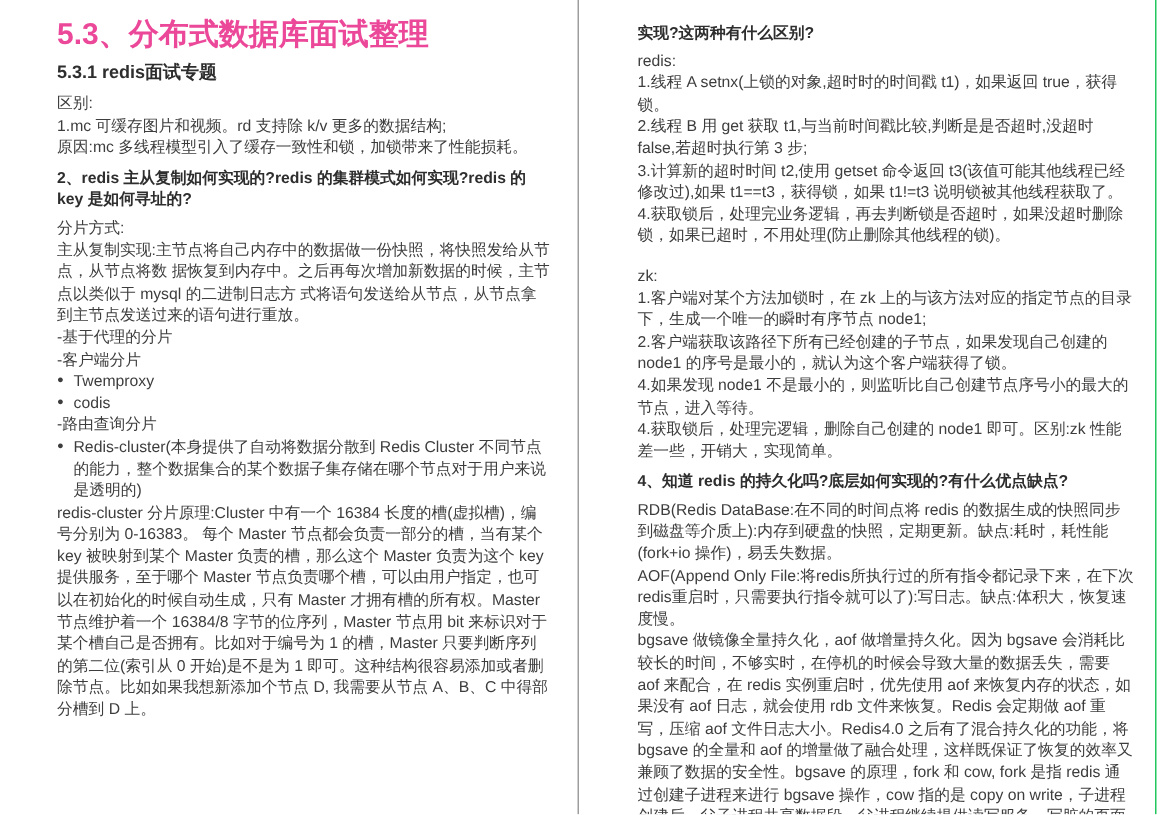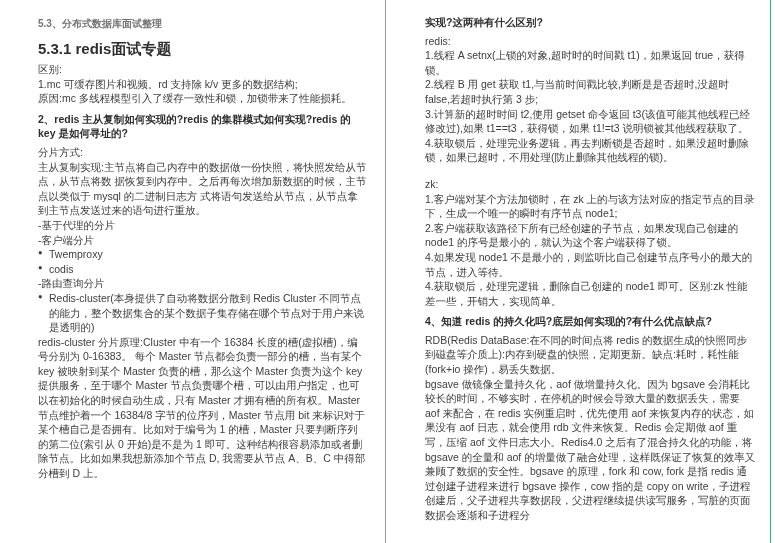--- a/index.html
+++ b/index.html
@@ -9,22 +9,22 @@
     -webkit-font-smoothing:antialiased;
   }
   .spread{display:flex;width:775px;height:543px;background:#ffffff;overflow:hidden;}
   .page{
     box-sizing:border-box;height:100%;overflow:hidden;
     font-size:10.5px;line-height:14.6px;color:#3d3d3d;
     text-align:left;word-break:break-word;
   }
   .page-left{width:386px;border-right:1px solid #9e9e9e;padding:14px 17px 0 38px;}
   .page-right{width:385px;border-right:1px solid #22c55e;padding:15px 14px 0 39px;}
-  h1{font-size:10px;line-height:19px;font-weight:bold;color:#737373;margin:0 0 8px 0;}
-  h2{font-size:15px;line-height:15px;font-weight:bold;color:#2e2e2e;margin:0 0 6px 0;}
+  h1{font-size:20px;line-height:19px;font-weight:bold;color:#ec4899;margin:0 0 8px 0;}
+  h2{font-size:12px;line-height:15px;font-weight:bold;color:#2e2e2e;margin:0 0 6px 0;}
   .q{font-weight:bold;color:#2e2e2e;margin:6px 0 4px 0;}
   .q-first{margin-top:0;}
   p{margin:0;}
   .gap-before{margin-top:12px;}
   .li{position:relative;padding-left:11px;}
   .li .bullet{
     position:absolute;left:0;top:-1px;font-size:7.5px;color:#3d3d3d;
   }
 </style>
 </head>
@@ -58,16 +58,17 @@
     <p>2.线程 B 用 get 获取 t1,与当前时间戳比较,判断是是否超时,没超时 false,若超时执行第 3 步;</p>
     <p>3.计算新的超时时间 t2,使用 getset 命令返回 t3(该值可能其他线程已经修改过),如果 t1==t3，获得锁，如果 t1!=t3 说明锁被其他线程获取了。</p>
     <p>4.获取锁后，处理完业务逻辑，再去判断锁是否超时，如果没超时删除锁，如果已超时，不用处理(防止删除其他线程的锁)。</p>
     <p class="gap-before">zk:</p>
     <p>1.客户端对某个方法加锁时，在 zk 上的与该方法对应的指定节点的目录下，生成一个唯一的瞬时有序节点 node1;</p>
     <p>2.客户端获取该路径下所有已经创建的子节点，如果发现自己创建的 node1 的序号是最小的，就认为这个客户端获得了锁。</p>
     <p>4.如果发现 node1 不是最小的，则监听比自己创建节点序号小的最大的节点，进入等待。</p>
     <p>4.获取锁后，处理完逻辑，删除自己创建的 node1 即可。区别:zk 性能差一些，开销大，实现简单。</p>
     <p class="q">4、知道 redis 的持久化吗?底层如何实现的?有什么优点缺点?</p>
     <p>RDB(Redis DataBase:在不同的时间点将 redis 的数据生成的快照同步到磁盘等介质上):内存到硬盘的快照，定期更新。缺点:耗时，耗性能(fork+io 操作)，易丢失数据。</p>
+    <p>AOF(Append Only File:将redis所执行过的所有指令都记录下来，在下次redis重启时，只需要执行指令就可以了):写日志。缺点:体积大，恢复速度慢。</p>
     <p>bgsave 做镜像全量持久化，aof 做增量持久化。因为 bgsave 会消耗比较长的时间，不够实时，在停机的时候会导致大量的数据丢失，需要 aof 来配合，在 redis 实例重启时，优先使用 aof 来恢复内存的状态，如果没有 aof 日志，就会使用 rdb 文件来恢复。Redis 会定期做 aof 重写，压缩 aof 文件日志大小。Redis4.0 之后有了混合持久化的功能，将 bgsave 的全量和 aof 的增量做了融合处理，这样既保证了恢复的效率又兼顾了数据的安全性。bgsave 的原理，fork 和 cow, fork 是指 redis 通过创建子进程来进行 bgsave 操作，cow 指的是 copy on write，子进程创建后，父子进程共享数据段，父进程继续提供读写服务，写脏的页面数据会逐渐和子进程分</p>
   </section>
 
 </div>
 
 </body></html>

